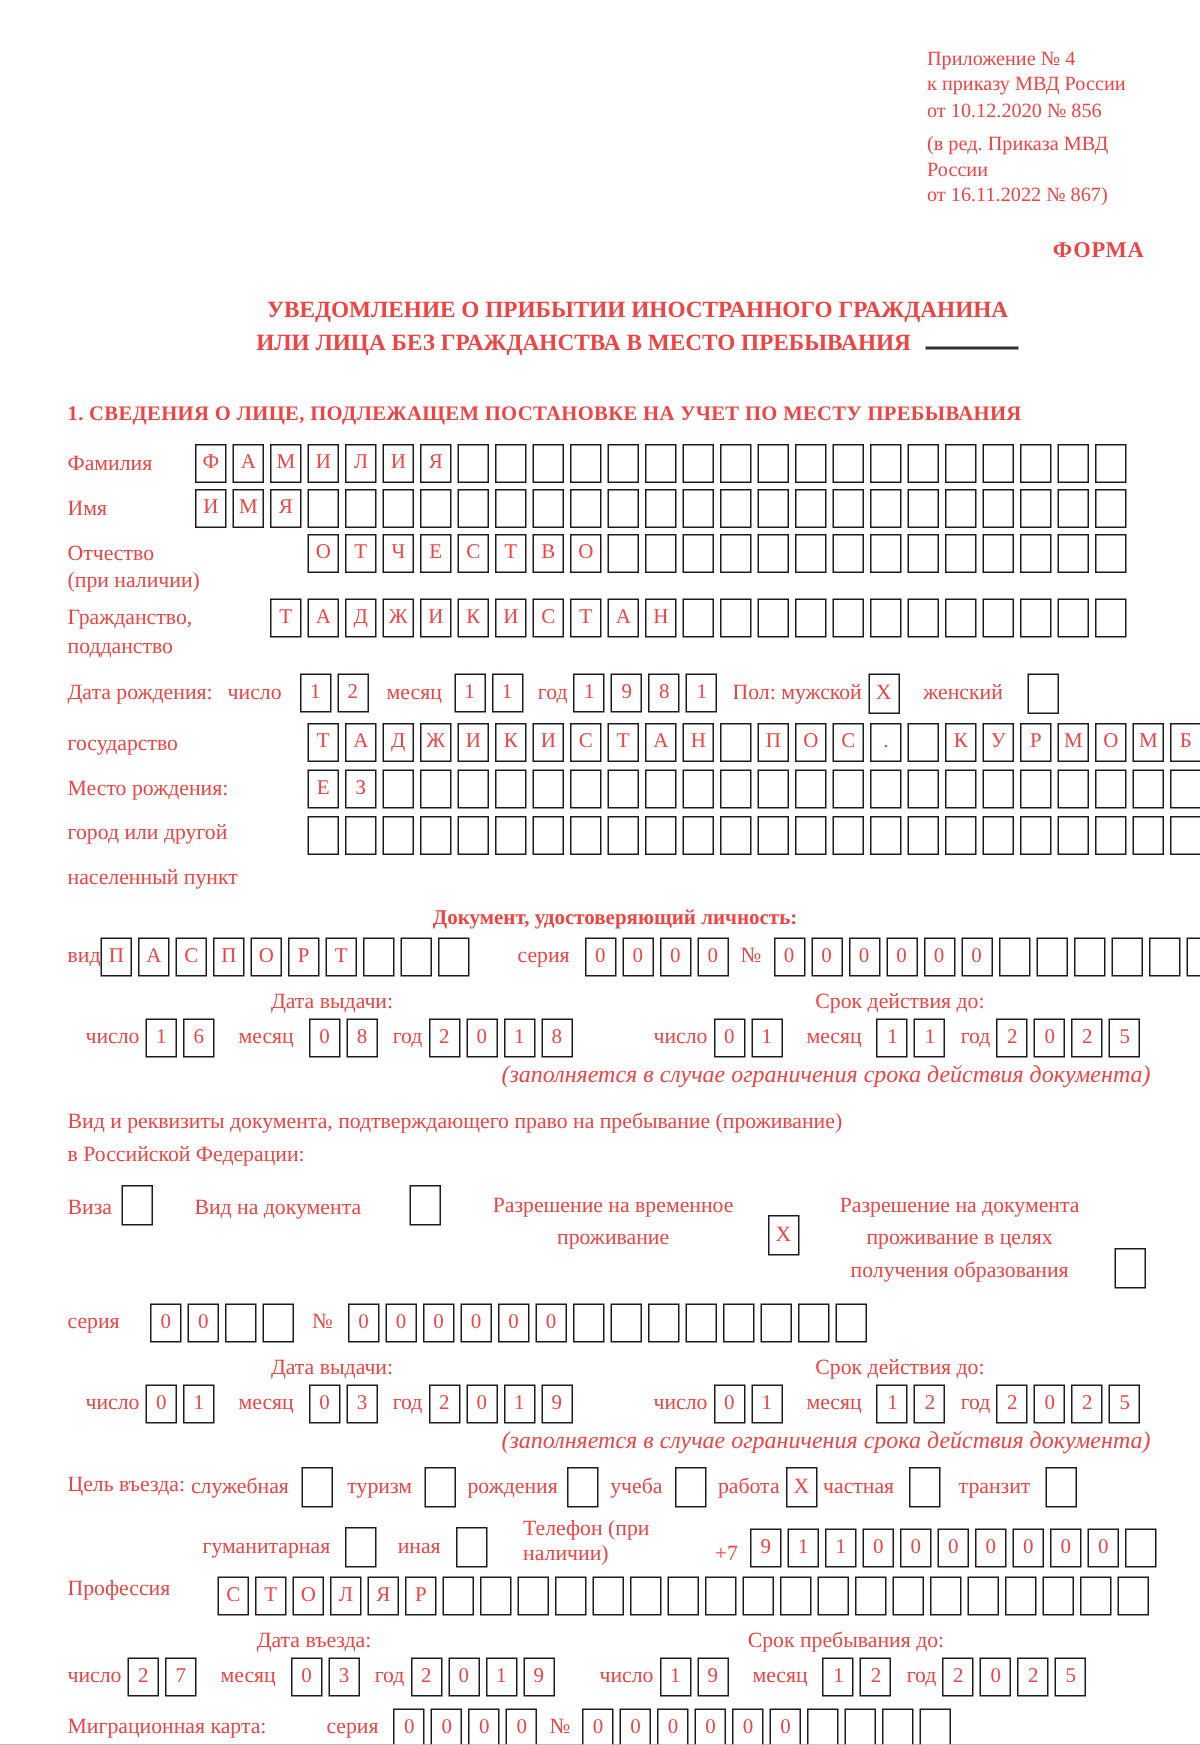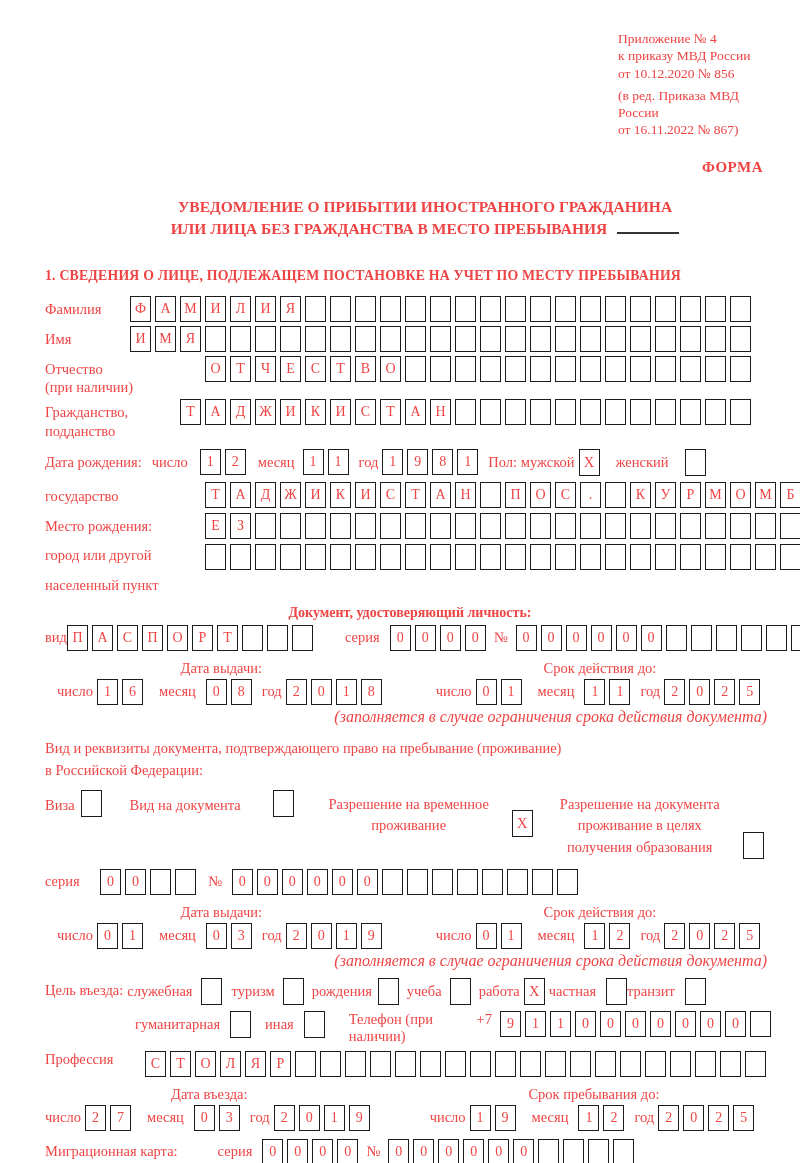--- a/index.html
+++ b/index.html
@@ -527,27 +527,27 @@
         <span class="cb" style="margin-left:8px"></span>
       </span>
     <span class="pair" style="margin-left:8px">
         <span class="inline-lbl" style="padding-top:5px">работа</span>
         <span class="cb" style="margin-left:4px">X</span>
       </span>
     <span class="pair" style="margin-left:4px">
         <span class="inline-lbl" style="padding-top:5px">частная</span>
         <span class="cb" style="margin-left:10px"></span>
       </span>
-    <span class="pair" style="">
+    <span class="pair" style="margin-left:12px">
         <span class="inline-lbl" style="padding-top:5px">транзит</span>
         <span class="cb" style="margin-left:10px"></span>
       </span>
   </div>
 
-  <div class="frow" style="margin-top:6px; align-items:flex-start">
+  <div class="frow" style="margin-top:6px; align-items:flex-end">
     <span class="pair" style="margin-left:90px; align-items:center">
         <span class="inline-lbl" style="padding-top:0">гуманитарная</span>
         <span class="cb" style="margin-left:10px"></span>
       </span>
     <span class="pair" style="margin-left:14px; align-items:center">
         <span class="inline-lbl" style="padding-top:0">иная</span>
         <span class="cb" style="margin-left:10px"></span>
       </span>
     <span class="inline-lbl" style="padding-top:0; margin-left:24px">Телефон (при наличии)</span>
     <span class="inline-lbl" style="padding-top:0; margin-left:24px; margin-right:8px">+7</span>
@@ -613,21 +613,21 @@
           </span>
         <span class="inline-lbl" style="margin-left:6px; margin-right:4px">год</span>
         <span class="boxrow">
             <span class="box">2</span>
             <span class="box">0</span>
             <span class="box">1</span>
             <span class="box">9</span>
           </span>
       </div>
     </div>
-    <div class="dgroup" style="margin-left:56px">
+    <div class="dgroup" style="margin-left:26px">
       <div class="dglabel">Срок пребывания до:</div>
       <div class="dgrow">
         <span class="inline-lbl">число</span>
         <span class="boxrow" style="margin-left:4px">
             <span class="box">1</span>
             <span class="box">9</span>
           </span>
         <span class="inline-lbl" style="margin-left:12px; margin-right:10px">месяц</span>
         <span class="boxrow">
             <span class="box">1</span>

